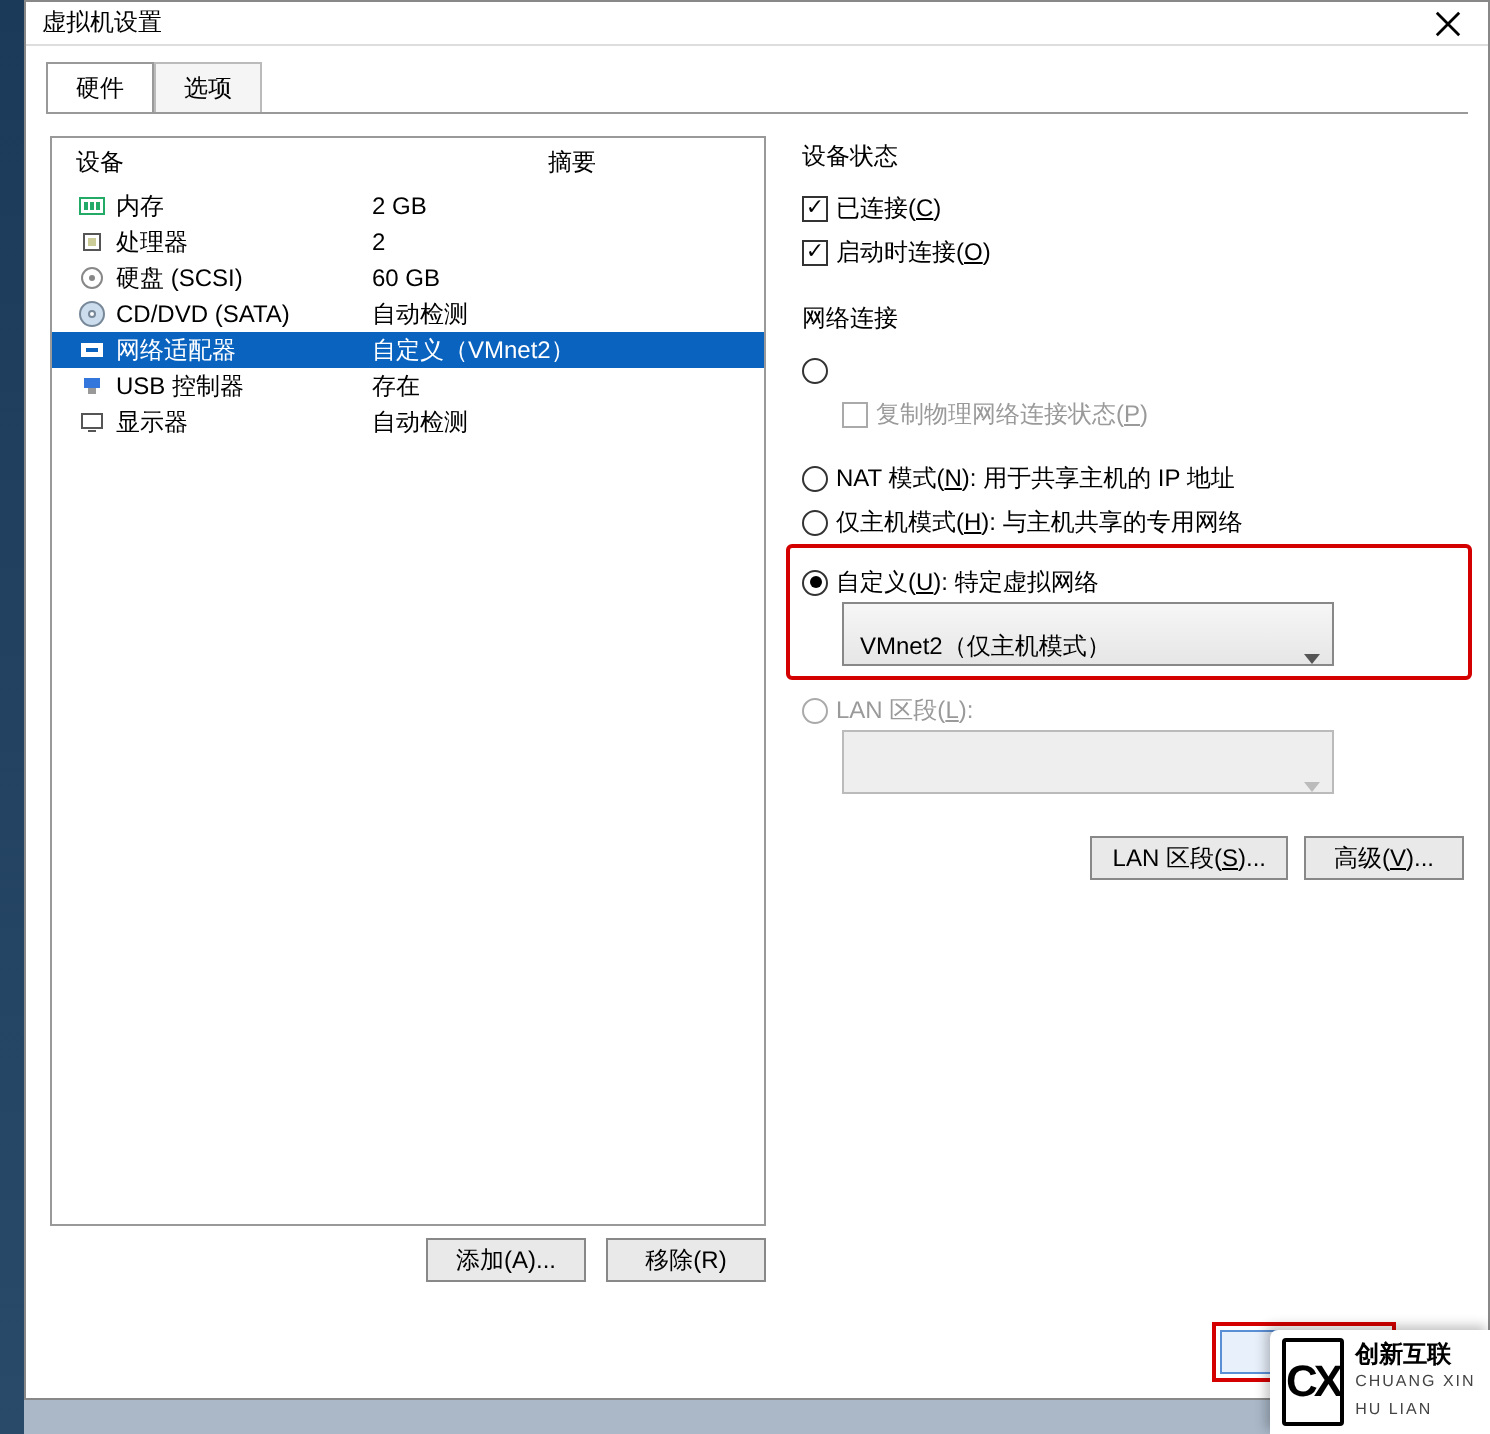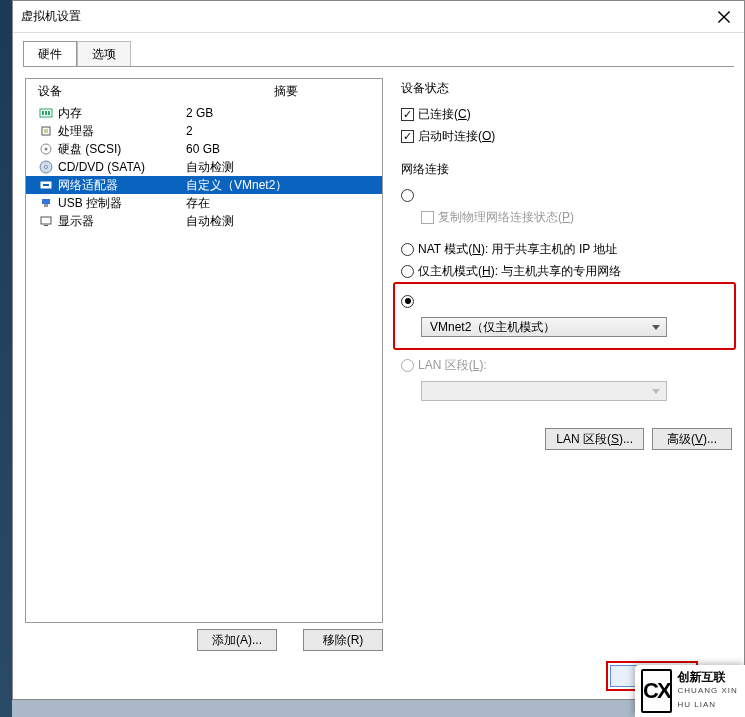--- a/index.html
+++ b/index.html
@@ -6,21 +6,21 @@
 body { margin: 0; padding: 0; background: #aab8c8; width: 745px; height: 717px; overflow: hidden; position: relative; }
 
 .bg-strip { position: absolute; left: 0; top: 0; width: 12px; height: 717px; background: linear-gradient(#1b3a5a, #2a4a6a); z-index: 0; }
 
 .window {
   position: absolute; left: 12px; top: 0; width: 733px; height: 700px;
   background: #fff; border: 1px solid #888; z-index: 1;
 }
 
 .titlebar {
-  height: 32px; background: #fff; border-bottom: 1px solid #ddd;
+  height: 22px; background: #fff; border-bottom: 1px solid #ddd;
   display: flex; align-items: center; justify-content: space-between;
   padding-left: 8px;
 }
 .titlebar .title { font-size: 12px; color: #000; }
 .titlebar .close-btn {
   width: 40px; height: 28px; display: flex; align-items: center; justify-content: center;
   cursor: pointer;
 }
 
 .tabbar {
@@ -40,41 +40,41 @@
   border: 1px solid #999; height: 550px; background: #fff; overflow: hidden;
 }
 .dl-head { display:flex; padding: 4px 0 4px 12px; color:#000; }
 .dl-head .c1 { width: 152px; }
 .dl-head .c2 { flex:1;text-align:center; }
 .dl-row { display:flex; height:18px; align-items:center; padding-left:12px; cursor:pointer;justify-content:flex-end; }
 .dl-row.sel { background:#0a63bf; color:#fff; }
 .dl-row .icon { width:16px; height:16px; display:inline-flex; align-items:center; justify-content:center; margin-right:4px; }
 .dl-row .c1 { width:148px; display:flex; align-items:center; }
 .dl-row .c2 { flex:1; }
-.left-btns { display:flex; justify-content:flex-end; gap:26px; margin-top:6px; }
+.left-btns { display:flex; justify-content:flex-end; gap:10px; margin-top:6px; }
 .btn { min-width:80px; height:22px; border:1px solid #888; background:#e9e9e9; cursor:pointer; padding:4px 10px; display:inline-flex; align-items:center; justify-content:center; }
 
 .right-col { flex:1; display:flex; flex-direction:column; padding-top:2px; }
 .group-label { color:#000; margin-bottom:6px; }
 .group-box { margin-bottom:14px; margin-left:6px; }
 .row { display:flex; align-items:center; height:22px; }
 .chk { width:13px; height:13px; border:1px solid #333; margin-right:4px; display:inline-flex; align-items:center; justify-content:center; }
 .chk.checked::after { content:"✓"; font-size:11px; line-height:11px; color:#000; }
 .underline { text-decoration: underline; }
 
 .radio { width:13px; height:13px; border:1px solid #333; border-radius:50%; margin-right:4px; display:inline-flex; align-items:center; justify-content:center; }
 .radio.checked::after { content:""; width:6px; height:6px; background:#000; border-radius:50%; }
 .radio.disabled, .chk.disabled { border-color:#aaa; }
 .chk.disabled::after { color:#aaa; }
 .row .sub { margin-left:20px; }
 .disabled-text { color:#9a9a9a; }
 
 .dropdown {
-  height:20px; border:1px solid #888; background:linear-gradient(#f6f6f6,#e6e6e6);
-  display:flex; align-items:center; justify-content:space-between; padding:0 6px 0 8px;
+  height:32px; border:1px solid #888; background:linear-gradient(#f6f6f6,#e6e6e6);
+  display:flex; align-items:flex-end; justify-content:space-between; padding:0 6px 0 8px;
   cursor:pointer; width:246px;
 }
 .dropdown.disabled { background:#eee; border-color:#bbb; color:#aaa; }
 .arrow-down { width:0; height:0; border-left:4px solid transparent; border-right:4px solid transparent; border-top:5px solid #555; }
 .dropdown.disabled .arrow-down { border-top-color:#bbb; }
 
 .redbox { border:2px solid #d40000; border-radius:3px; padding:6px 8px 10px 6px; margin-left:-8px; margin-right:-4px; }
 
 .right-btns { display:flex; justify-content:flex-end; gap:8px; margin-top:26px; }
 
@@ -256,20 +256,21 @@
           <span><span>NAT 模式(</span><span class="underline">N</span><span>): 用于共享主机的 IP 地址</span></span>
         </div>
         <div class="row">
           <span class="radio"></span>
           <span><span>仅主机模式(</span><span class="underline">H</span><span>): 与主机共享的专用网络</span></span>
         </div>
 
         <div class="redbox">
           <div class="row">
             <span class="radio checked"></span>
+            <span><span>自定义(</span><span class="underline">U</span><span>): 特定虚拟网络</span></span>
           </div>
           <div class="row" style="margin-top:4px; margin-left:20px;">
             <div class="dropdown">
               <span>VMnet2（仅主机模式）</span>
               <span class="arrow-down"></span>
             </div>
           </div>
         </div>
 
         <div class="row" style="margin-top:4px;">

